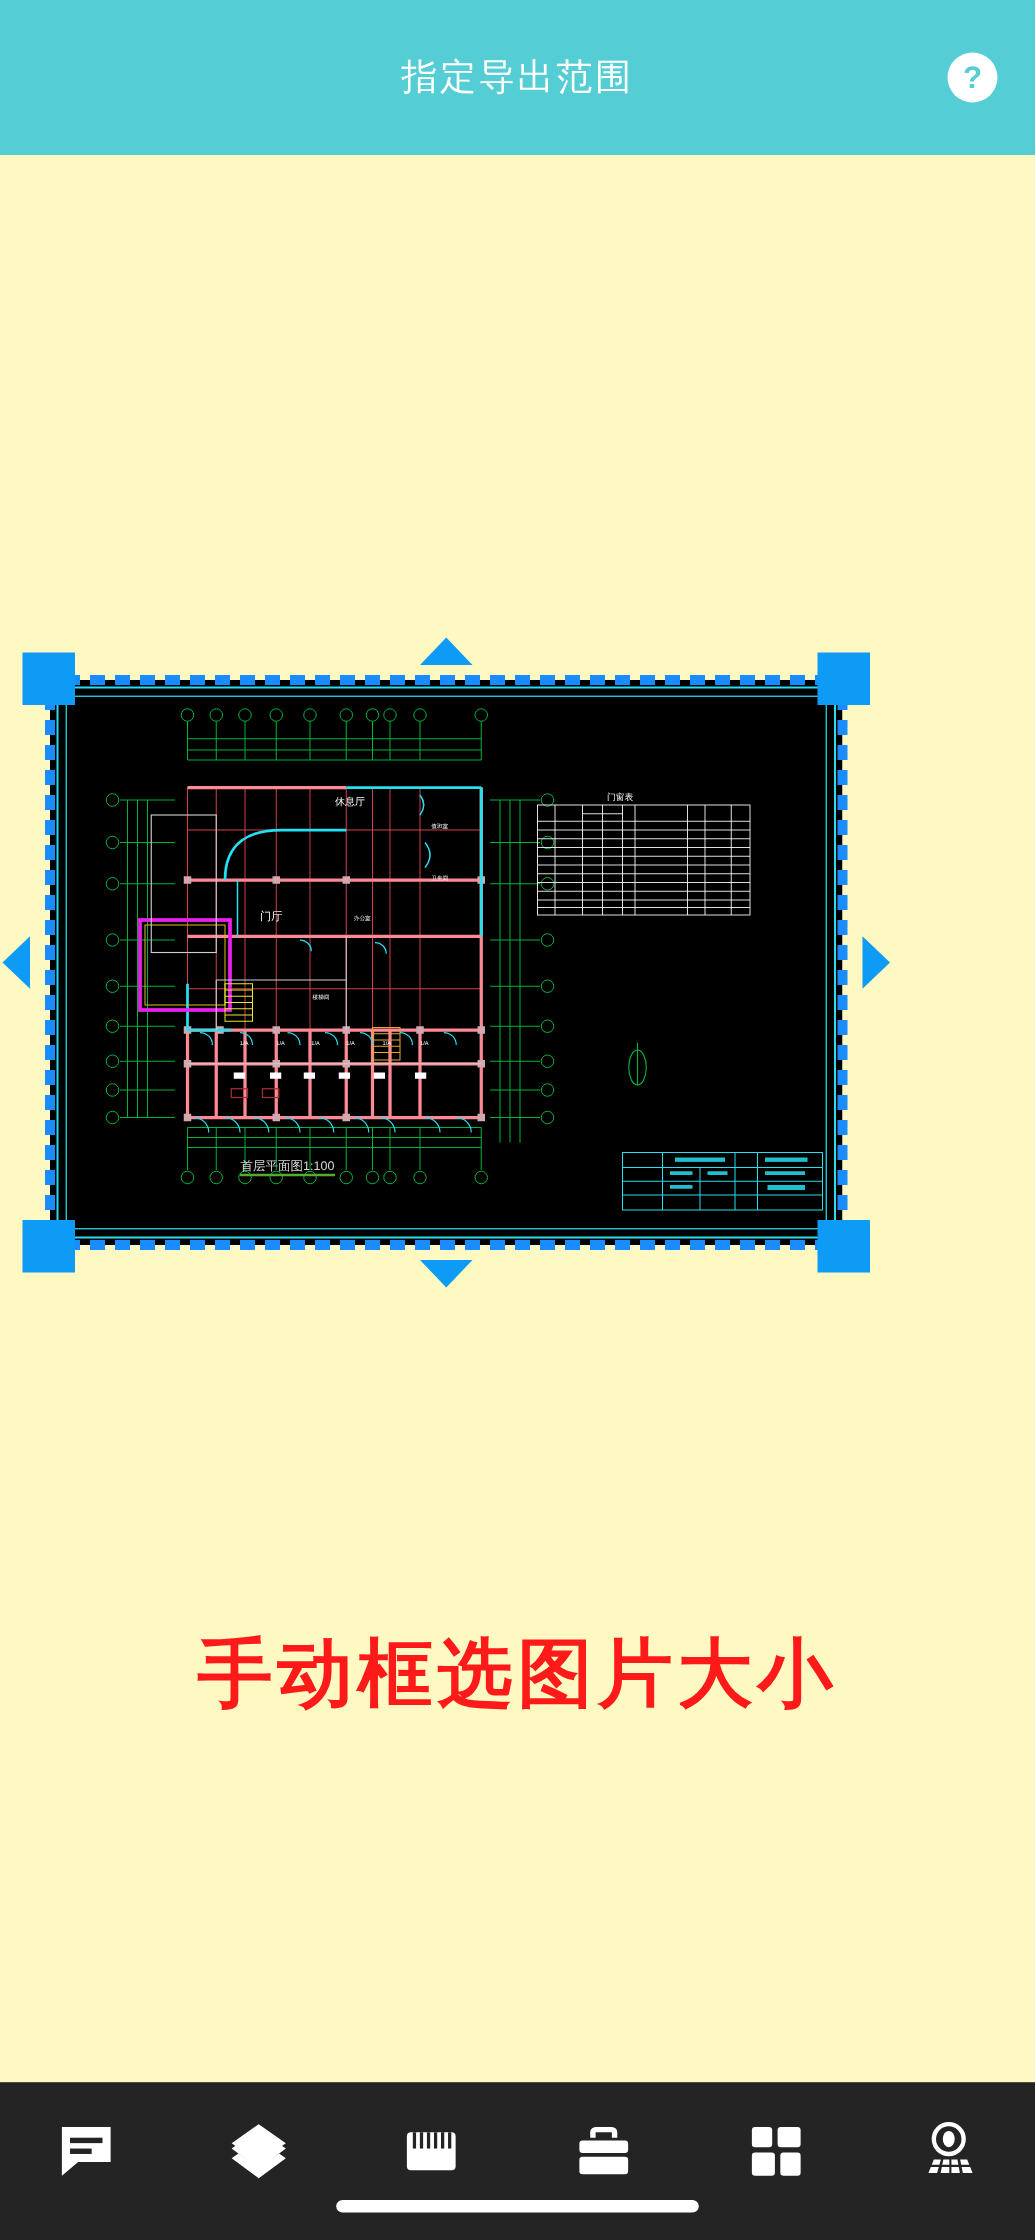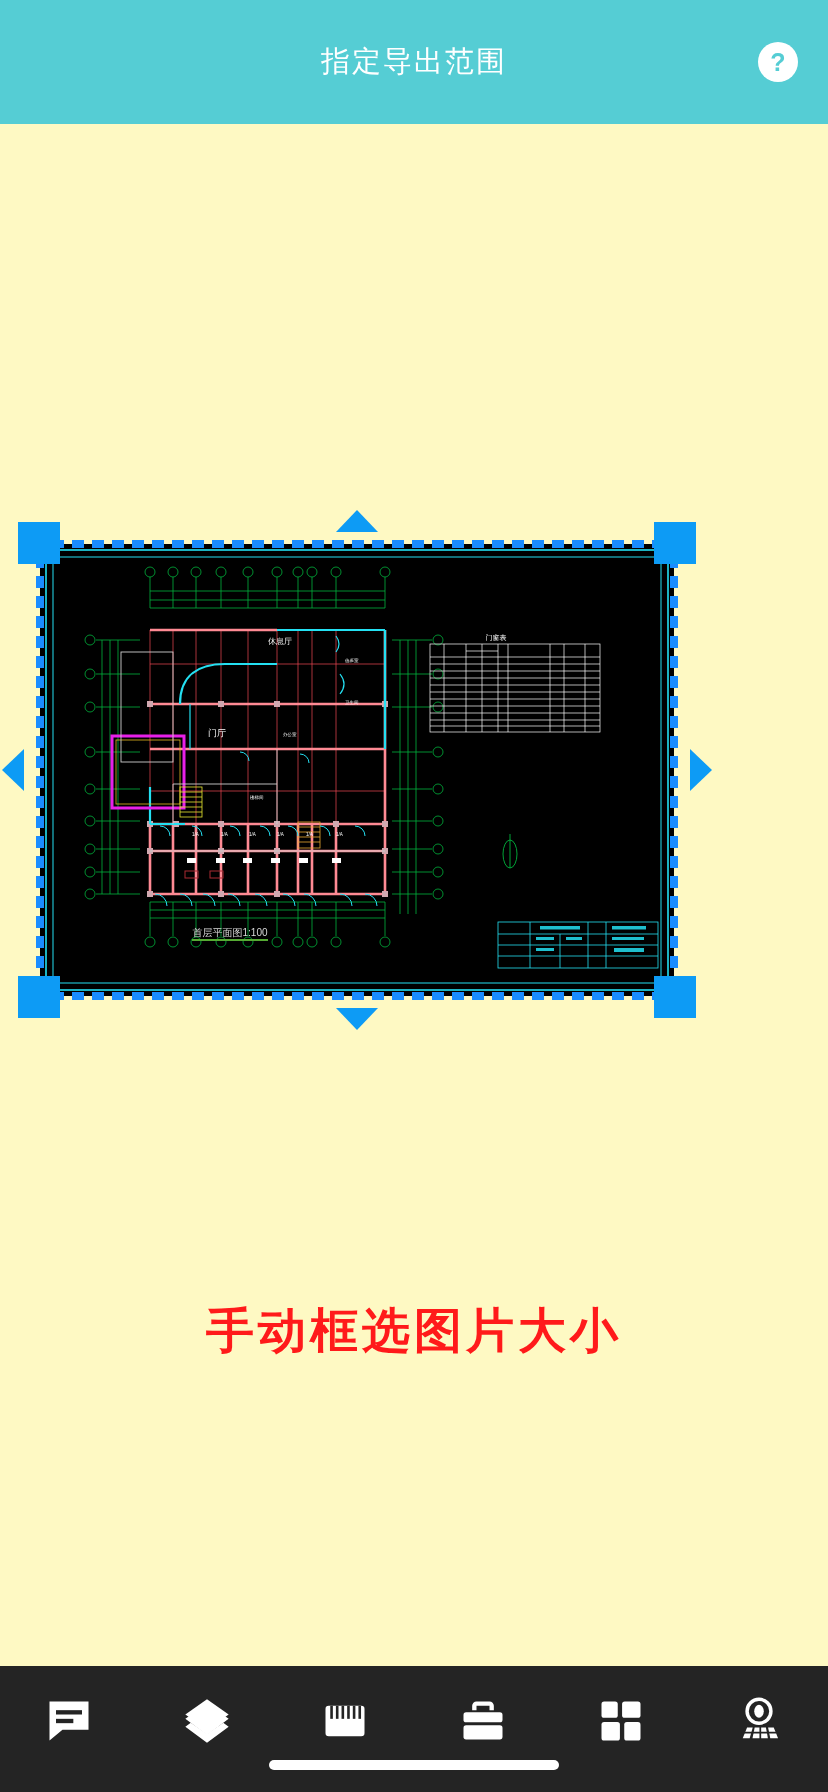--- a/index.html
+++ b/index.html
@@ -99,21 +99,21 @@
   .cad-wrap {
     position: absolute; left: 40px; top: 420px;
     width: 634px; height: 452px;
   }
   .cad-wrap svg { display: block; }
 
   
   .instruction {
     position: absolute; left: 0; top: 1175px; width: 828px;
     text-align: center;
-    color: #ff1a1a; font-size: 48px; font-weight: 700;
+    color: #ff1a1a; font-size: 60px; font-weight: 700;
     letter-spacing: 4px;
   }
 
   
   .bottom-bar {
     position: absolute; left: 0; bottom: 0; width: 828px; height: 126px;
     background: #242424;
     display: flex; align-items: flex-start; justify-content: space-around;
     padding-top: 22px;
   }

